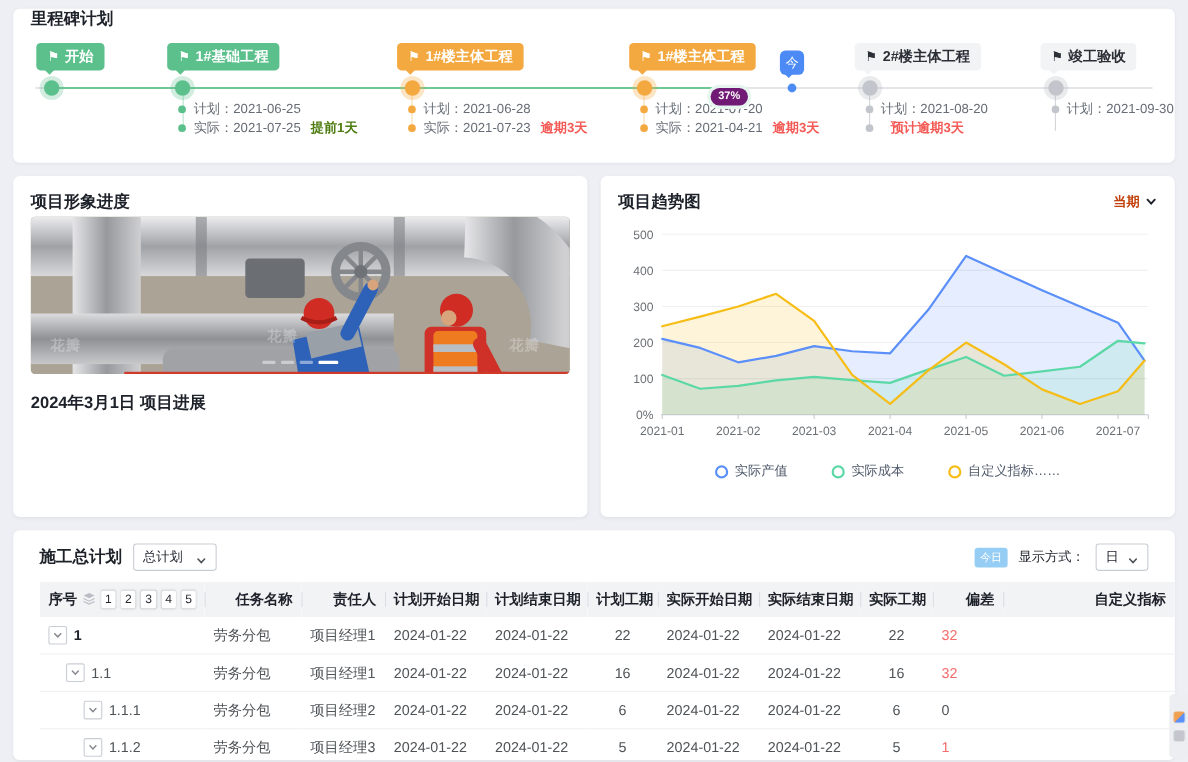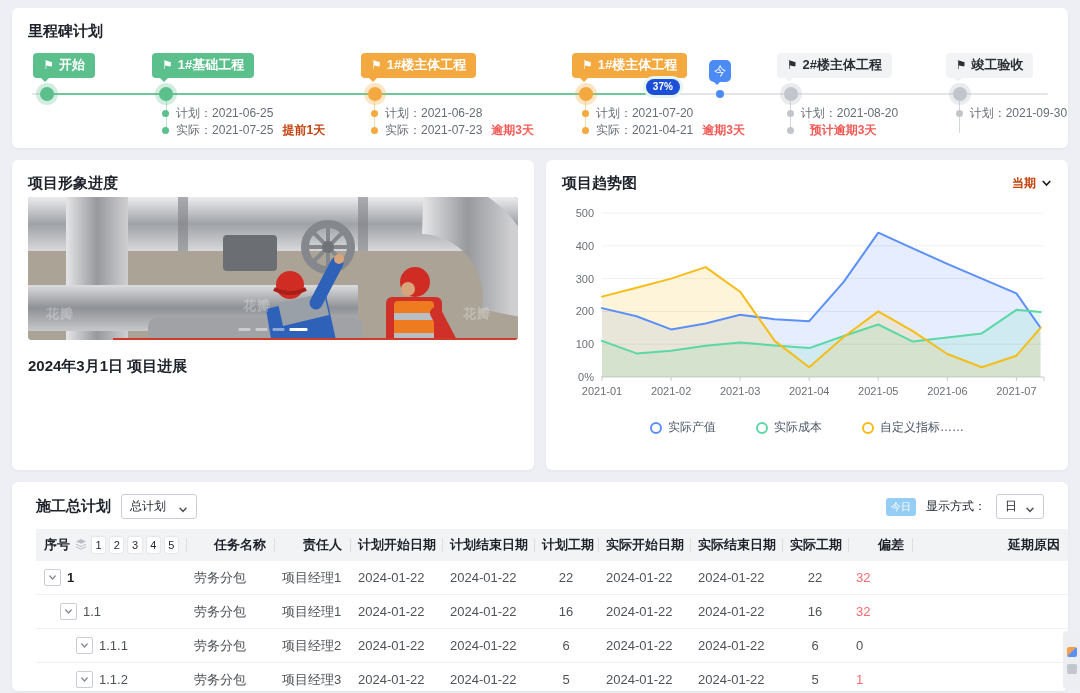--- a/index.html
+++ b/index.html
@@ -7,21 +7,21 @@
     width:1080px;height:693px;overflow:hidden;position:relative;
     background:#edeff4;
     font-family:"Liberation Sans","DejaVu Sans",sans-serif;
     -webkit-font-smoothing:antialiased;
   }
   .page{padding:8px 12px 0;box-sizing:border-box}
   .card{background:#fff;border-radius:6px;box-shadow:0 1px 3px rgba(31,35,41,.05)}
   h3{margin:0;font-size:15px;font-weight:bold;color:#1d2129}
 
   
-  .ms-card{height:140px;padding:14px 16px 8px;box-sizing:border-box;margin-bottom:12px}
+  .ms-card{height:140px;padding:0 16px 8px;box-sizing:border-box;margin-bottom:12px}
   .timeline{position:relative;height:96px;margin-top:2px}
   .tl-base{position:absolute;left:.4%;right:.4%;top:50px;height:2px;background:#e3e5e9;border-radius:1px}
   .tl-green{position:absolute;top:50px;height:2px;background:#6fc795;z-index:1;border-radius:1px}
   .ms{position:absolute;top:0;height:100%}
   .ms-tag{position:absolute;left:-7px;top:10px;white-space:nowrap;font-size:13px;font-weight:bold;
     padding:3px 10px 4px;border-radius:4px;color:#fff;display:flex;align-items:center;gap:5px;z-index:2}
   .ms-tag::after{content:"";position:absolute;left:7px;bottom:-9px;border:5px solid transparent}
   .ms-green .ms-tag{background:#5cc08d}.ms-green .ms-tag::after{border-top-color:#5cc08d}
   .ms-orange .ms-tag{background:#f4a940}.ms-orange .ms-tag::after{border-top-color:#f4a940}
   .ms-gray .ms-tag{background:#f2f3f5;color:#2b2f36}.ms-gray .ms-tag::after{border-top-color:#f2f3f5}
@@ -34,23 +34,23 @@
   .ms-green .ms-vline{background:rgba(92,192,141,.45)}
   .ms-orange .ms-vline{background:rgba(244,169,64,.45)}
   .ms-gray .ms-vline{background:rgba(160,165,172,.45)}
   .ms-dates{position:absolute;left:3px;top:62px}
   .ms-row{display:flex;align-items:center;gap:7px;height:17px;font-size:12px;color:#676d76;white-space:nowrap}
   .bullet{width:7px;height:7px;border-radius:50%;flex:0 0 auto}
   .ms-green .bullet{background:#5cc08d}
   .ms-orange .bullet{background:#f4a940}
   .ms-gray .bullet{background:#c2c6cc}
   .status{margin-left:2px;font-weight:bold}
-  .status.ahead{color:#c2410c}
+  .status.ahead{color:#4d7c0f}
   .status.late{color:#f45a55}
-  .progress-pill{position:absolute;top:36px;transform:translateX(-50%);background:#1d4ed8;color:#fff;
+  .progress-pill{position:absolute;top:51px;transform:translateX(-50%);background:#701a75;color:#fff;
     font-size:10px;font-weight:bold;padding:2px 7px 3px;border-radius:9px;z-index:3;box-shadow:0 0 0 3px #e6f5ed}
   .today{position:absolute;top:17px;transform:translateX(-50%);z-index:3;display:flex;flex-direction:column;align-items:center}
   .today-badge{width:22px;height:22px;background:#4c8bf5;color:#fff;border-radius:5px;font-size:12px;
     display:flex;align-items:center;justify-content:center;position:relative}
   .today-badge::after{content:"";position:absolute;left:4px;bottom:-7px;border:4px solid transparent;border-top-color:#4c8bf5}
   .today-dot{width:8px;height:8px;border-radius:50%;background:#4c8bf5;margin-top:8px}
 
   
   .mid-row{display:flex;gap:12px;margin-bottom:12px}
   .mid-row .card{flex:1;height:310px;padding:14px 16px;box-sizing:border-box}
@@ -400,21 +400,21 @@
             </th>
             <th>任务名称</th>
             <th>责任人</th>
             <th>计划开始日期</th>
             <th>计划结束日期</th>
             <th class="center">计划工期</th>
             <th>实际开始日期</th>
             <th>实际结束日期</th>
             <th class="center">实际工期</th>
             <th>偏差</th>
-            <th>延期原因</th>
+            <th>自定义指标</th>
           </tr>
         </thead>
       <tbody id="sched-body">
           <tr>
             <td>
               <div class="seq" style="padding-left: 0px;">
                 <span class="expander">
                   <svg width="9" height="9" viewBox="0 0 10 10">
                     <path d="M2 3.4 L5 6.6 L8 3.4" stroke="#86898f" stroke-width="1.5" fill="none" stroke-linecap="round"></path>
                   </svg>

